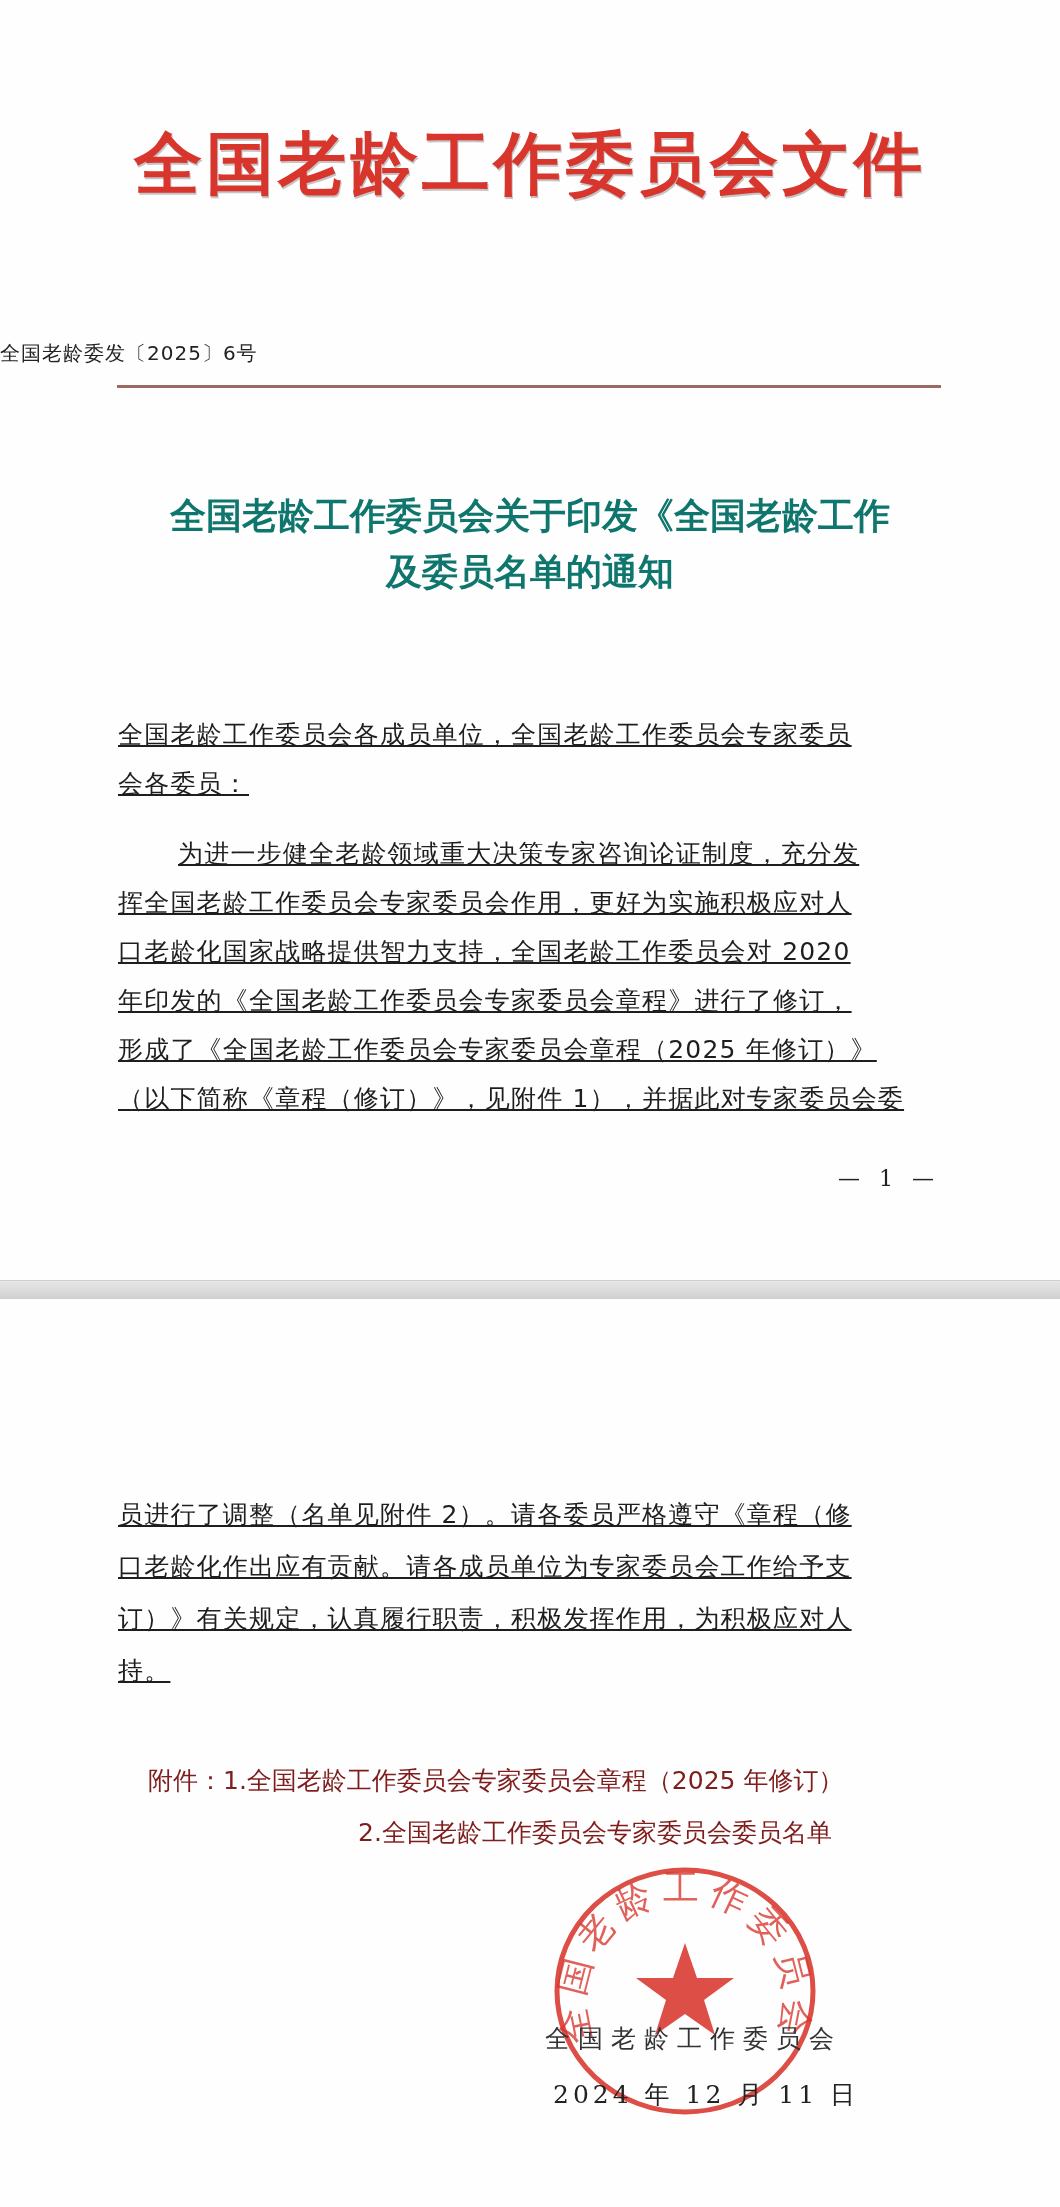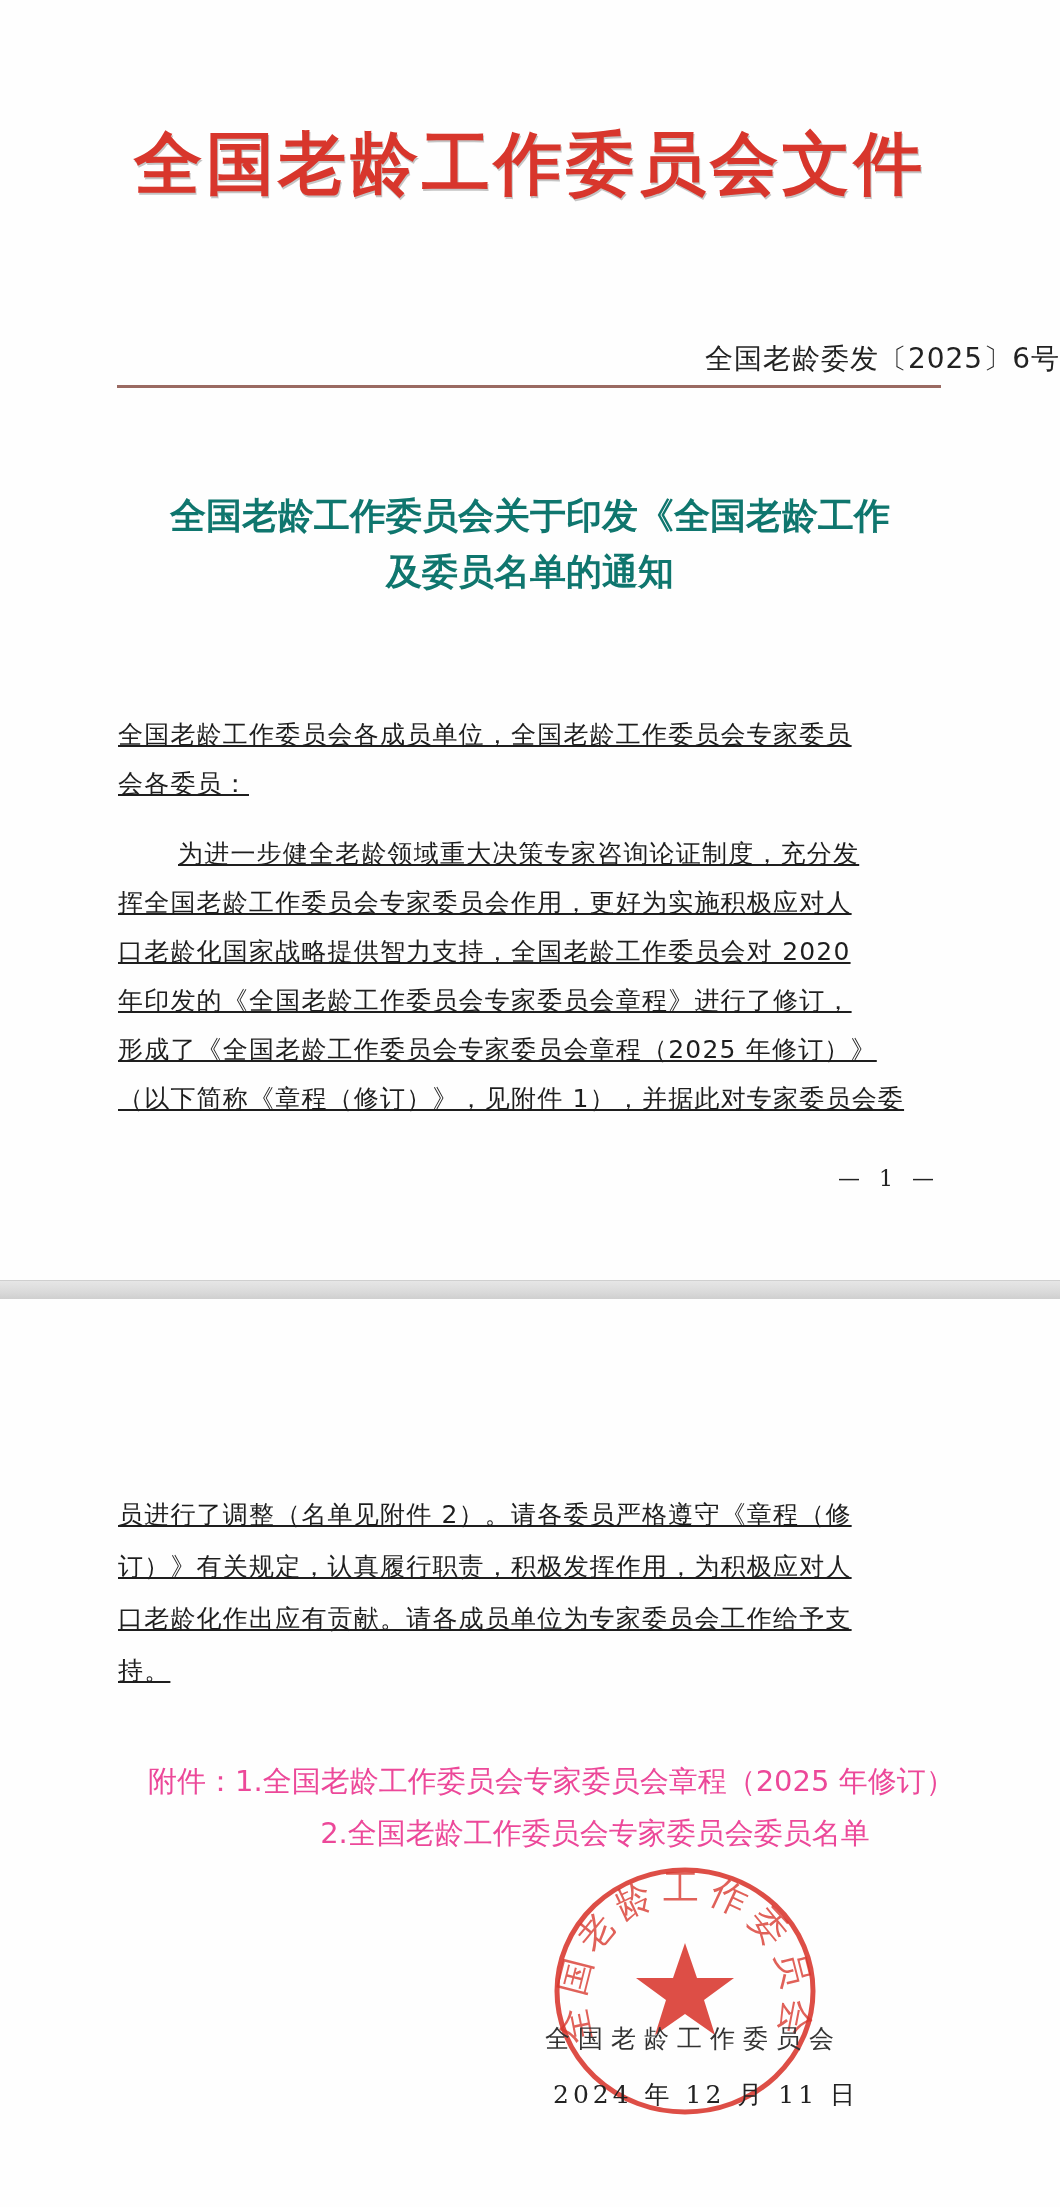--- a/index.html
+++ b/index.html
@@ -23,21 +23,21 @@
 
     .doc-header {
       position: absolute; left: 0; top: 118px; width: 1060px;
       text-align: center; color: #d8362c;
       font-family: "DejaVu Serif", serif; font-weight: bold;
       font-size: 68px; letter-spacing: 4px; line-height: 90px;
       text-shadow: 1px 2px 0 rgba(90,90,90,0.35);
     }
     .doc-number {
       position: absolute; left: 0; top: 340px; width: 1060px;
-      text-align: right; font-size: 28px; letter-spacing: 1px;
+      text-align: left; font-size: 20px; letter-spacing: 1px;
       font-family: "DejaVu Sans", sans-serif; color: #222;
     }
     .red-rule {
       position: absolute; left: 117px; top: 385px; width: 824px; height: 3px;
       background: #9a6a62;
     }
     .title {
       position: absolute; left: 100px; top: 488px; width: 860px;
       text-align: center; font-weight: bold; font-size: 36px; line-height: 56px;
       font-family: "DejaVu Sans", sans-serif; color: #0f766e;
@@ -49,21 +49,21 @@
       font-family: "DejaVu Sans", sans-serif;
     }
     .body-text .ln { white-space: nowrap; height: 49px; letter-spacing: 1.2px; text-decoration: underline; }
     .indent { padding-left: 60px; }
     .page-num {
       position: absolute; left: 838px; top: 1166px; font-size: 22px;
       font-family: "DejaVu Serif", serif; color: #222; letter-spacing: 6px;
     }
     .attachments {
       position: absolute; left: 148px; top: 1755px; width: 800px;
-      font-size: 29px; line-height: 52px; font-family: "DejaVu Sans", sans-serif; color: #ec4899;
+      font-size: 25px; line-height: 52px; font-family: "DejaVu Sans", sans-serif; color: #7f1d1d;
     }
     .attachments .ln { white-space: nowrap; }
     .attachments .ln2 { padding-left: 94px; text-align: center; }
     .seal {
       position: absolute; left: 553px; top: 1866px; width: 264px; height: 250px;
     }
     .signature {
       position: absolute; left: 545px; top: 2022px; font-size: 25px;
       letter-spacing: 8px; font-family: "DejaVu Sans", sans-serif; color: #333;
     }
@@ -101,22 +101,22 @@
 
   <div class="page-num">— 1 —</div>
 </div>
 
 <div class="page-gap"></div>
 
 <div class="page page2"></div>
 
 <div class="body-text" style="top:1490px;">
   <div class="ln">员进行了调整（名单见附件 2）。请各委员严格遵守《章程（修</div>
+  <div class="ln" style="margin-top:3px;">口老龄化作出应有贡献。请各成员单位为专家委员会工作给予支</div>
   <div class="ln" style="margin-top:3px;">订）》有关规定，认真履行职责，积极发挥作用，为积极应对人</div>
-  <div class="ln" style="margin-top:3px;">口老龄化作出应有贡献。请各成员单位为专家委员会工作给予支</div>
   <div class="ln" style="margin-top:3px;">持。</div>
 </div>
 
 <div class="attachments">
   <div class="ln">附件：1.全国老龄工作委员会专家委员会章程（2025 年修订）</div>
   <div class="ln ln2">2.全国老龄工作委员会专家委员会委员名单</div>
 </div>
 
 <div class="seal">
   <svg width="264" height="250" viewBox="0 0 264 250">

